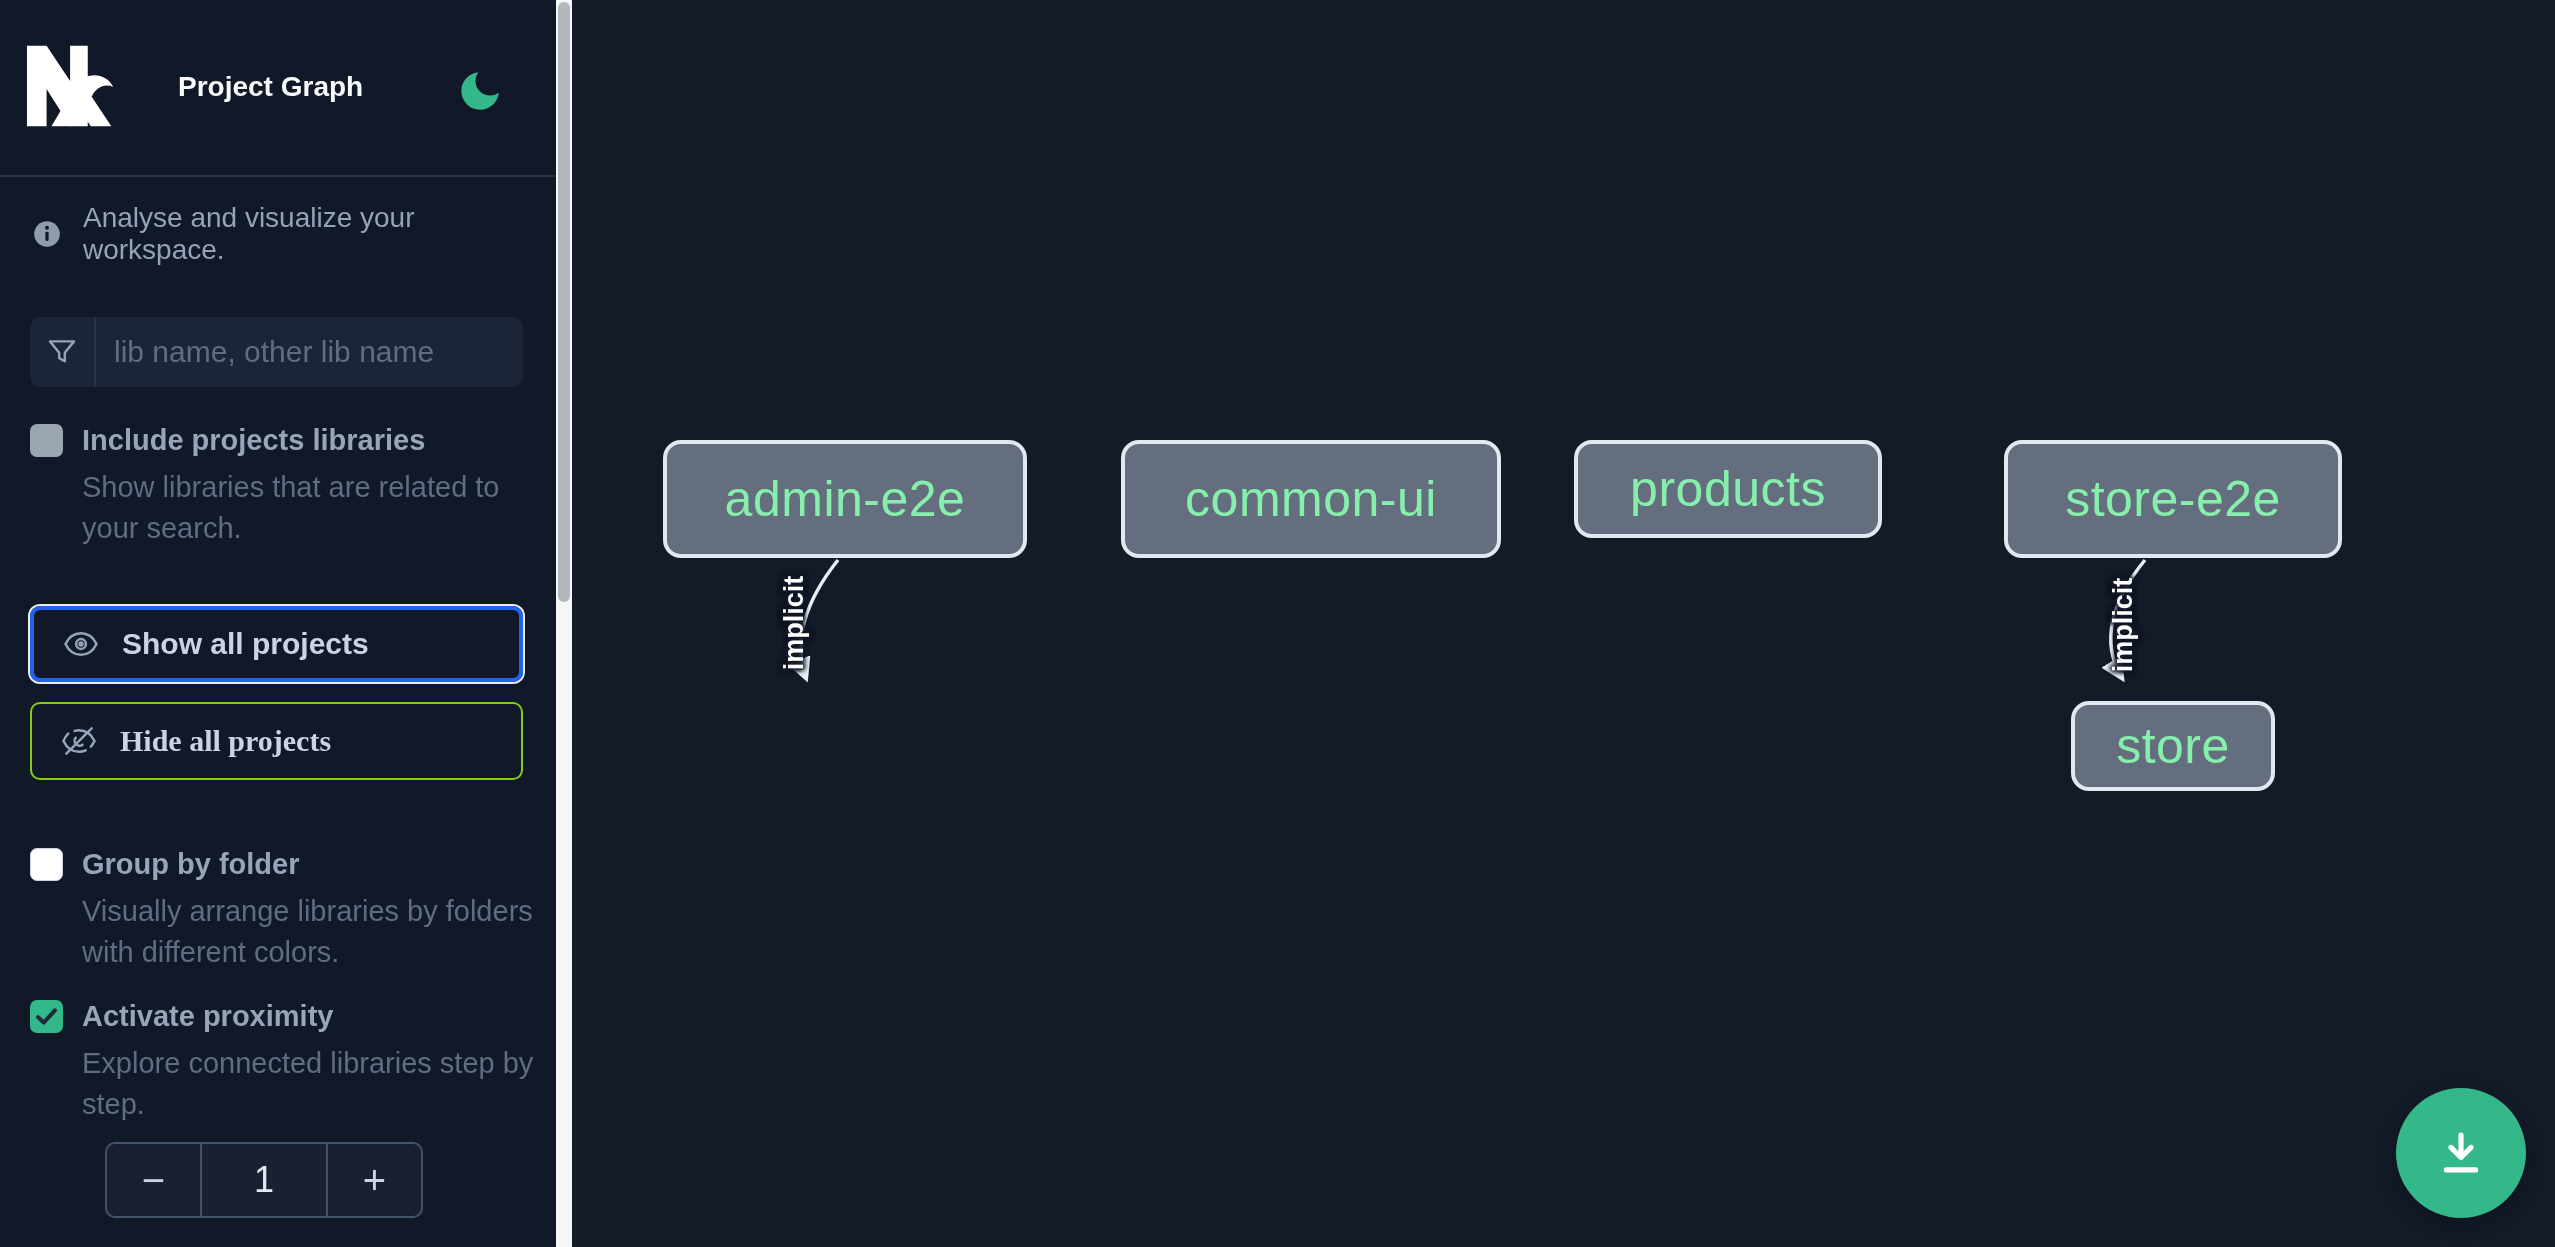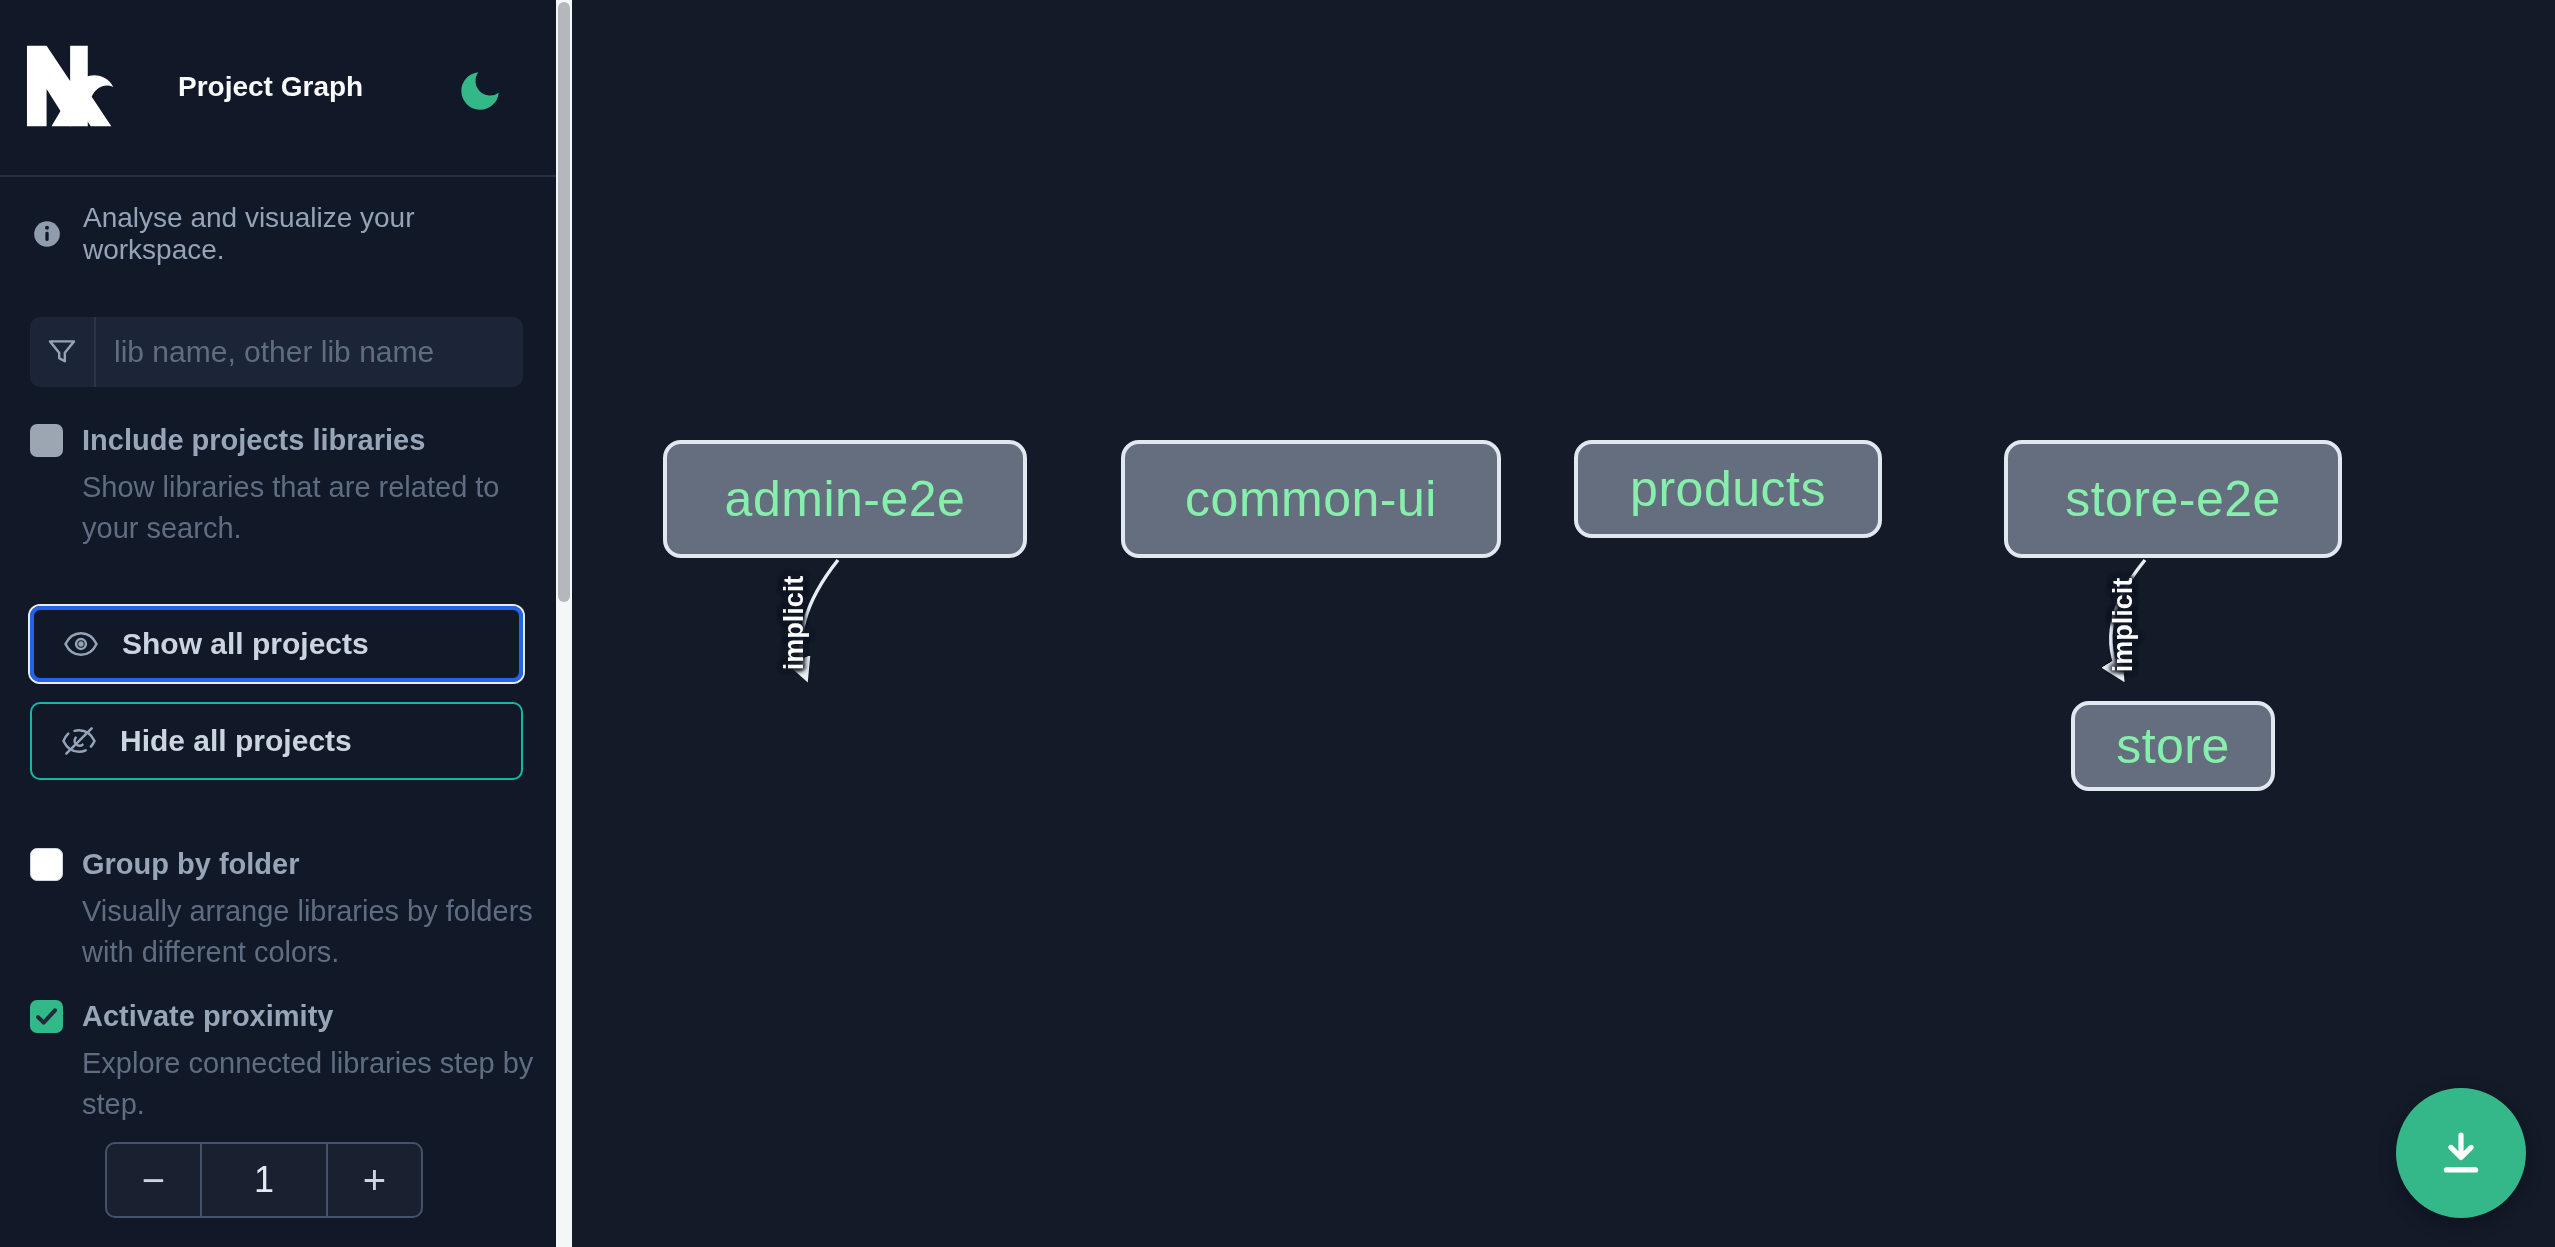--- a/index.html
+++ b/index.html
@@ -62,21 +62,21 @@
   .cbx-gray  { background:#9ba6b2; }
   .cbx-white { background:#ffffff; border:1px solid #cbd5e1; }
   .cbx-green { background:#31b98a; display:flex; align-items:center; justify-content:center; }
   .opt-text { margin-left:52px; }
   .opt-label { font-size:29px; font-weight:700; color:#97a5b8; line-height:33px; cursor:pointer; }
   .opt-desc  { margin-top:10px; width:452px; font-size:29px; line-height:41px; color:#5f6d83; }
 
   .side-btn { position:absolute; left:30px; width:493px; display:flex; align-items:center;
               border-radius:10px; cursor:pointer; background:transparent; }
   .btn-show { top:606px; height:76px; border:4px solid #2563eb; box-shadow:0 0 0 2px #e8edf4; }
-  .btn-hide { top:702px; height:78px; border:2px solid #14b8a6; }
+  .btn-hide { top:702px; height:78px; border:2px solid #84cc16;font-family:Liberation Serif, serif; }
   .side-btn .b-icon { margin-left:28px; width:38px; height:38px; flex:0 0 auto; }
   .side-btn .b-label { margin-left:22px; font-size:30px; font-weight:700; color:#cbd5e1; }
 
   .stepper { position:absolute; left:105px; top:1142px; width:318px; height:76px;
              border:2px solid #45526b; border-radius:10px; display:flex; background:#19202f;
              overflow:hidden; }
   .st-btn { width:93px; display:flex; align-items:center; justify-content:center;
             color:#cbd5e1; font-size:40px; font-weight:300; cursor:pointer; }
   .st-val { flex:1; display:flex; align-items:center; justify-content:center;
             border-left:2px solid #45526b; border-right:2px solid #45526b;

